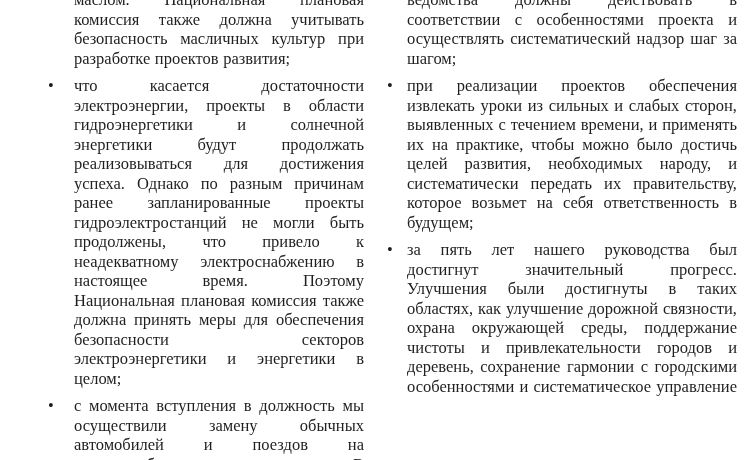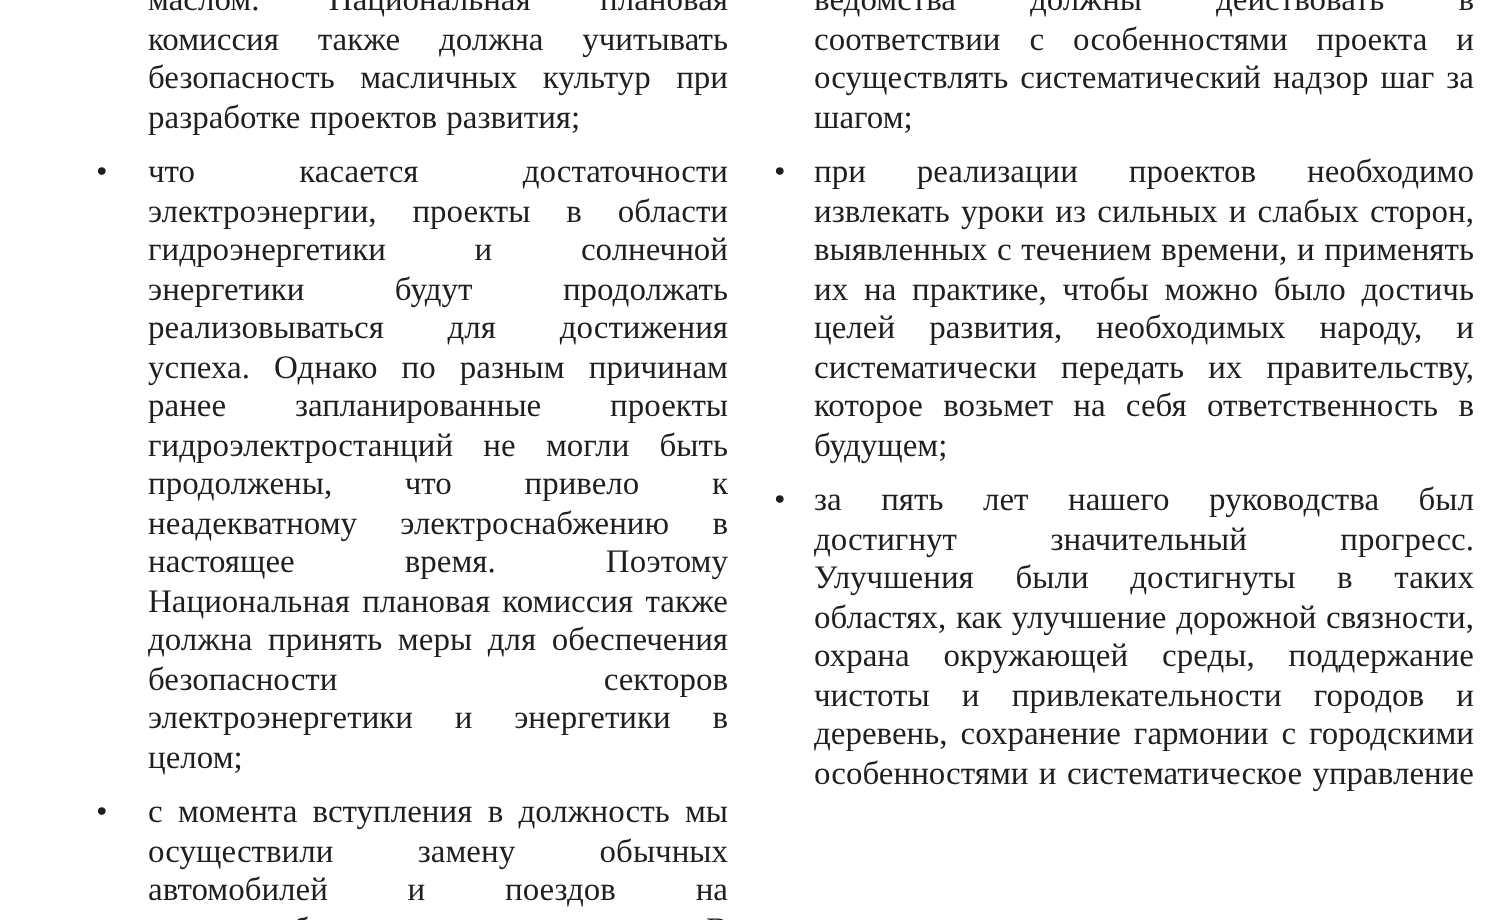--- a/index.html
+++ b/index.html
@@ -34,16 +34,16 @@
 <body style="background: rgb(255, 255, 255);">
 
 <div class="page" style="color: rgb(31, 31, 31);">
   <div class="col col-left">
       <div class="para"><span>маслом. Национальная плановая комиссия также должна учитывать безопасность масличных культур при разработке проектов развития;</span></div>
       <div class="para"><span class="bullet">•</span><span>что касается достаточности электроэнергии, проекты в области гидроэнергетики и солнечной энергетики будут продолжать реализовываться для достижения успеха. Однако по разным причинам ранее запланированные проекты гидроэлектростанций не могли быть продолжены, что привело к неадекватному электроснабжению в настоящее время. Поэтому Национальная плановая комиссия также должна принять меры для обеспечения безопасности секторов электроэнергетики и энергетики в целом;</span></div>
       <div class="para clipped"><span class="bullet">•</span><span>с момента вступления в должность мы осуществили замену обычных автомобилей и поездов на электромобили и электропоезда. В</span></div>
     </div>
   <div class="col col-right">
       <div class="para"><span>ведомства должны действовать в соответствии с особенностями проекта и осуществлять систематический надзор шаг за шагом;</span></div>
-      <div class="para"><span class="bullet">•</span><span>при реализации проектов необходимо извлекать уроки из сильных и слабых сторон, выявленных с течением времени, и применять их на практике, чтобы можно было достичь целей развития, необходимых народу, и систематически передать их правительству, которое возьмет на себя ответственность в будущем;</span></div>
+      <div class="para"><span class="bullet">•</span><span>при реализации проектов обеспечения извлекать уроки из сильных и слабых сторон, выявленных с течением времени, и применять их на практике, чтобы можно было достичь целей развития, необходимых народу, и систематически передать их правительству, которое возьмет на себя ответственность в будущем;</span></div>
       <div class="para clipped"><span class="bullet">•</span><span>за пять лет нашего руководства был достигнут значительный прогресс. Улучшения были достигнуты в таких областях, как улучшение дорожной связности, охрана окружающей среды, поддержание чистоты и привлекательности городов и деревень, сохранение гармонии с городскими особенностями и систематическое управление</span></div>
     </div>
 </div>
 
 </body></html>

